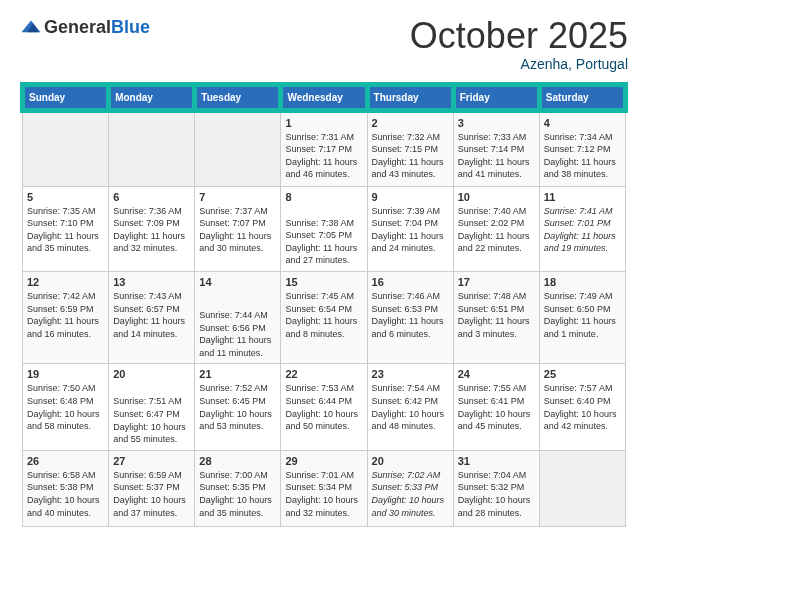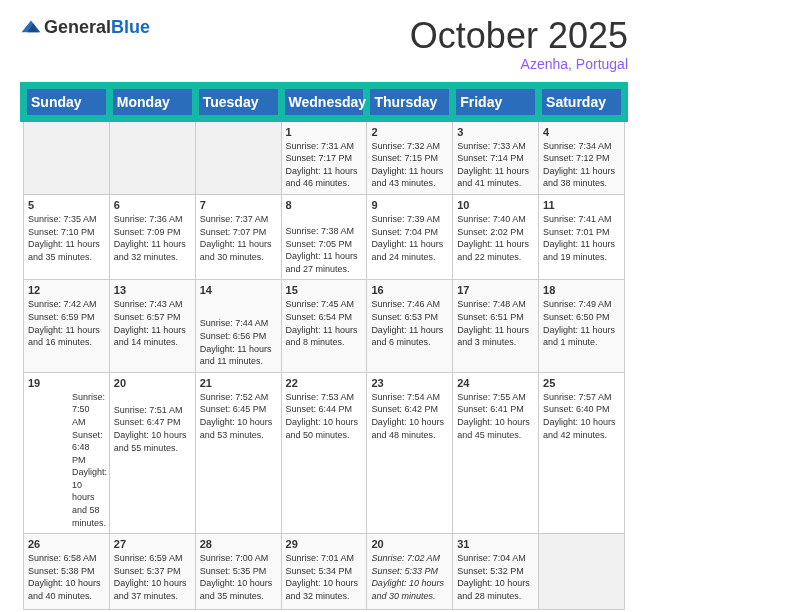--- a/index.html
+++ b/index.html
@@ -45,35 +45,35 @@
       text-align: right;
     }
     .month-title {
       font-size: 36px;
       font-weight: normal;
       color: #333;
       line-height: 1.1;
     }
     .location {
       font-size: 14px;
-      color: #8b5cf6;
+      color: #0c4a6e;
     }
     table {
       width: 100%;
       border-collapse: collapse;
       table-layout: fixed;
     }
     thead tr th {
       background: #2a6ebb;
       color: #fff;
-      font-size: 14px;
+      font-size: 10px;
       font-weight: bold;
       padding: 5px 4px;
       text-align: left;
-      border: 7px solid #14b8a6;
+      border: 5px solid #14b8a6;
     }
     tbody tr td {
       border: 1px solid #ccc;
       vertical-align: top;
       padding: 4px 4px;
       font-size: 9.5px;
       color: #333;
       height: 76px;
       background: #fff;
     }
@@ -202,21 +202,21 @@
           </td>
           <td>
             <span class="day-number">10</span>
             <div class="day-info" style="white-space: pre-line;">Sunrise: 7:40 AM
 Sunset: 2:02 PM
 Daylight: 11 hours
 and 22 minutes.</div>
           </td>
           <td>
             <span class="day-number">11</span>
-            <div class="day-info" style="white-space: pre-line;">Sunrise: 7:41 AM
+            <div class="day-info" style="white-space: pre-line; font-style: italic;">Sunrise: 7:41 AM
 Sunset: 7:01 PM
 Daylight: 11 hours
 and 19 minutes.</div>
           </td>
         </tr>
         <tr>
           <td>
             <span class="day-number">12</span>
             <div class="day-info" style="white-space: pre-line;">Sunrise: 7:42 AM
 Sunset: 6:59 PM
@@ -262,21 +262,21 @@
             <span class="day-number">18</span>
             <div class="day-info" style="white-space: pre-line;">Sunrise: 7:49 AM
 Sunset: 6:50 PM
 Daylight: 11 hours
 and 1 minute.</div>
           </td>
         </tr>
         <tr>
           <td>
             <span class="day-number">19</span>
-            <div class="day-info" style="white-space: pre-line; margin-left: 44px;">Sunrise: 7:50 AM
+            <div class="day-info" style="white-space: pre-line;">Sunrise: 7:50 AM
 Sunset: 6:48 PM
 Daylight: 10 hours
 and 58 minutes.</div>
           </td>
           <td>
             <span class="day-number">20</span>
             <div class="day-info" style="white-space: pre-line; margin-top: 15px;">Sunrise: 7:51 AM
 Sunset: 6:47 PM
 Daylight: 10 hours
 and 55 minutes.</div>

